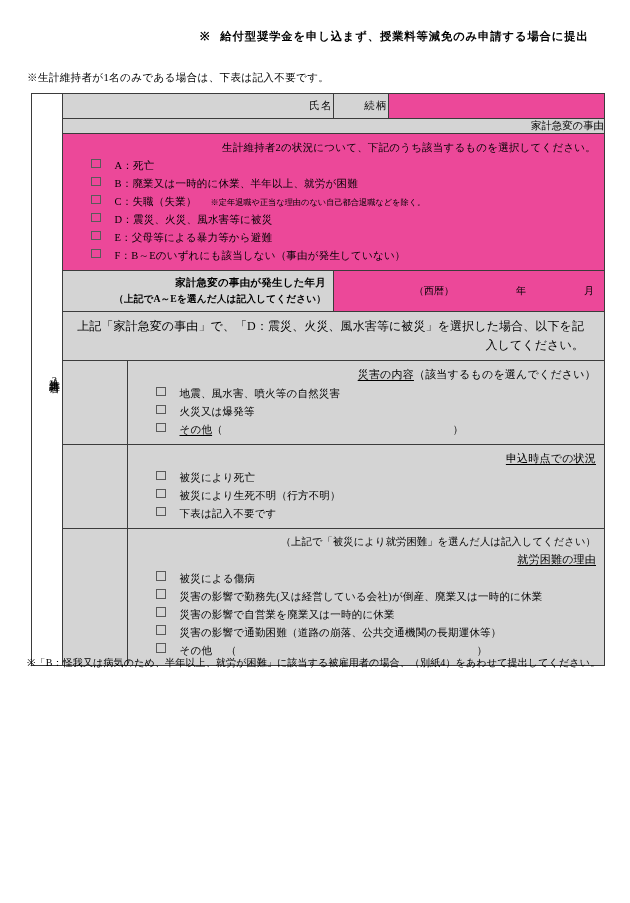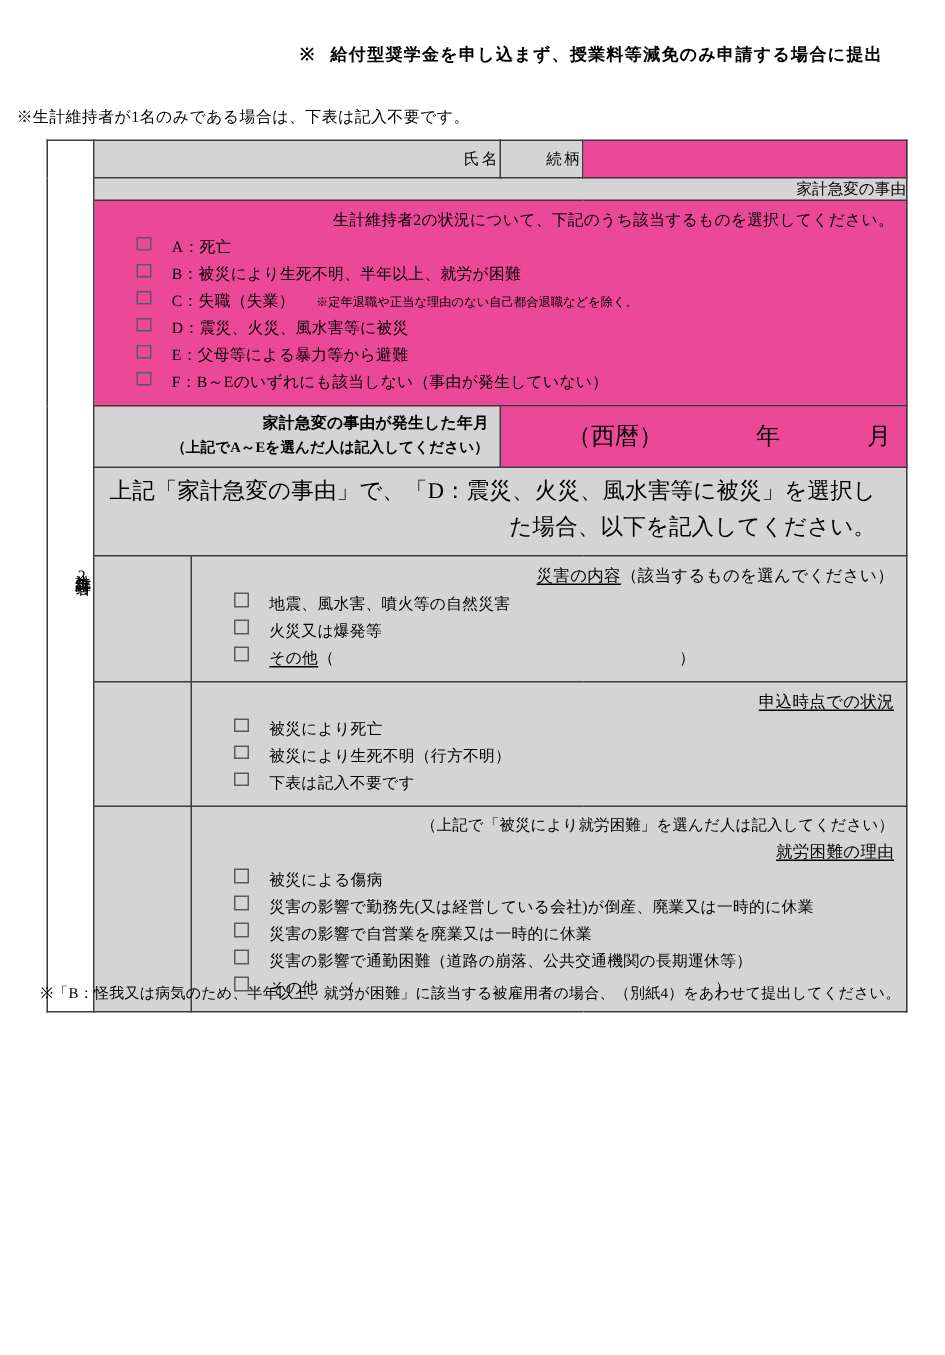--- a/index.html
+++ b/index.html
@@ -32,21 +32,21 @@
     letter-spacing: 0.9px;
     white-space: nowrap;
   }
   .header-note .mark {
     margin-right: 10px;
   }
 
   
   .pre-note {
     position: absolute;
-    left: 11px;
+    left: 27px;
     top: 71px;
     font-size: 10.6px;
     letter-spacing: 0.3px;
     white-space: nowrap;
   }
 
   
   .form-table {
     position: absolute;
     left: 31px;
@@ -162,29 +162,29 @@
   
   .date-label {
     padding: 4px 7px 5px 7px;
     line-height: 1.55;
     font-weight: bold;
   }
   .date-label .l1 { font-size: 10.5px; letter-spacing: 0.2px; }
   .date-label .l2 { font-size: 9.7px; letter-spacing: 0.1px; padding-left: 8px; }
   .date-entry {
     padding: 6px 10px;
-    font-size: 16px;
+    font-size: 10px;
     white-space: nowrap;
   }
   .date-entry .seireki { margin-right: 62px; }
   .date-entry .yy { margin-right: 58px; }
 
   .instr {
     padding: 5px 20px 6px 8px;
-    font-size: 15px;
+    font-size: 12px;
     line-height: 1.55;
     letter-spacing: 0.1px;
   }
 
   .indent-col {
     width: 65px;
     background: #d4d4d4;
     border-right: 1px solid #3b3b3b;
   }
 
@@ -237,21 +237,21 @@
       <td class="white" colspan="4">
         <div class="block">
           <div class="lead">生計維持者2の状況について、下記のうち該当するものを選択してください。</div>
 
           <div class="cb-row indent">
             <span class="cb"></span>
             <span class="cb-label">A：死亡</span>
           </div>
           <div class="cb-row indent">
             <span class="cb"></span>
-            <span class="cb-label">B：被災により生死不明、半年以上、就労が困難</span>
+            <span class="cb-label">B：廃業又は一時的に休業、半年以上、就労が困難</span>
           </div>
           <div class="cb-row indent">
             <span class="cb"></span>
             <span class="cb-label">C：失職（失業）</span>
             <span class="small-note">※定年退職や正当な理由のない自己都合退職などを除く。</span>
           </div>
           <div class="cb-row indent">
             <span class="cb"></span>
             <span class="cb-label">D：震災、火災、風水害等に被災</span>
           </div>

